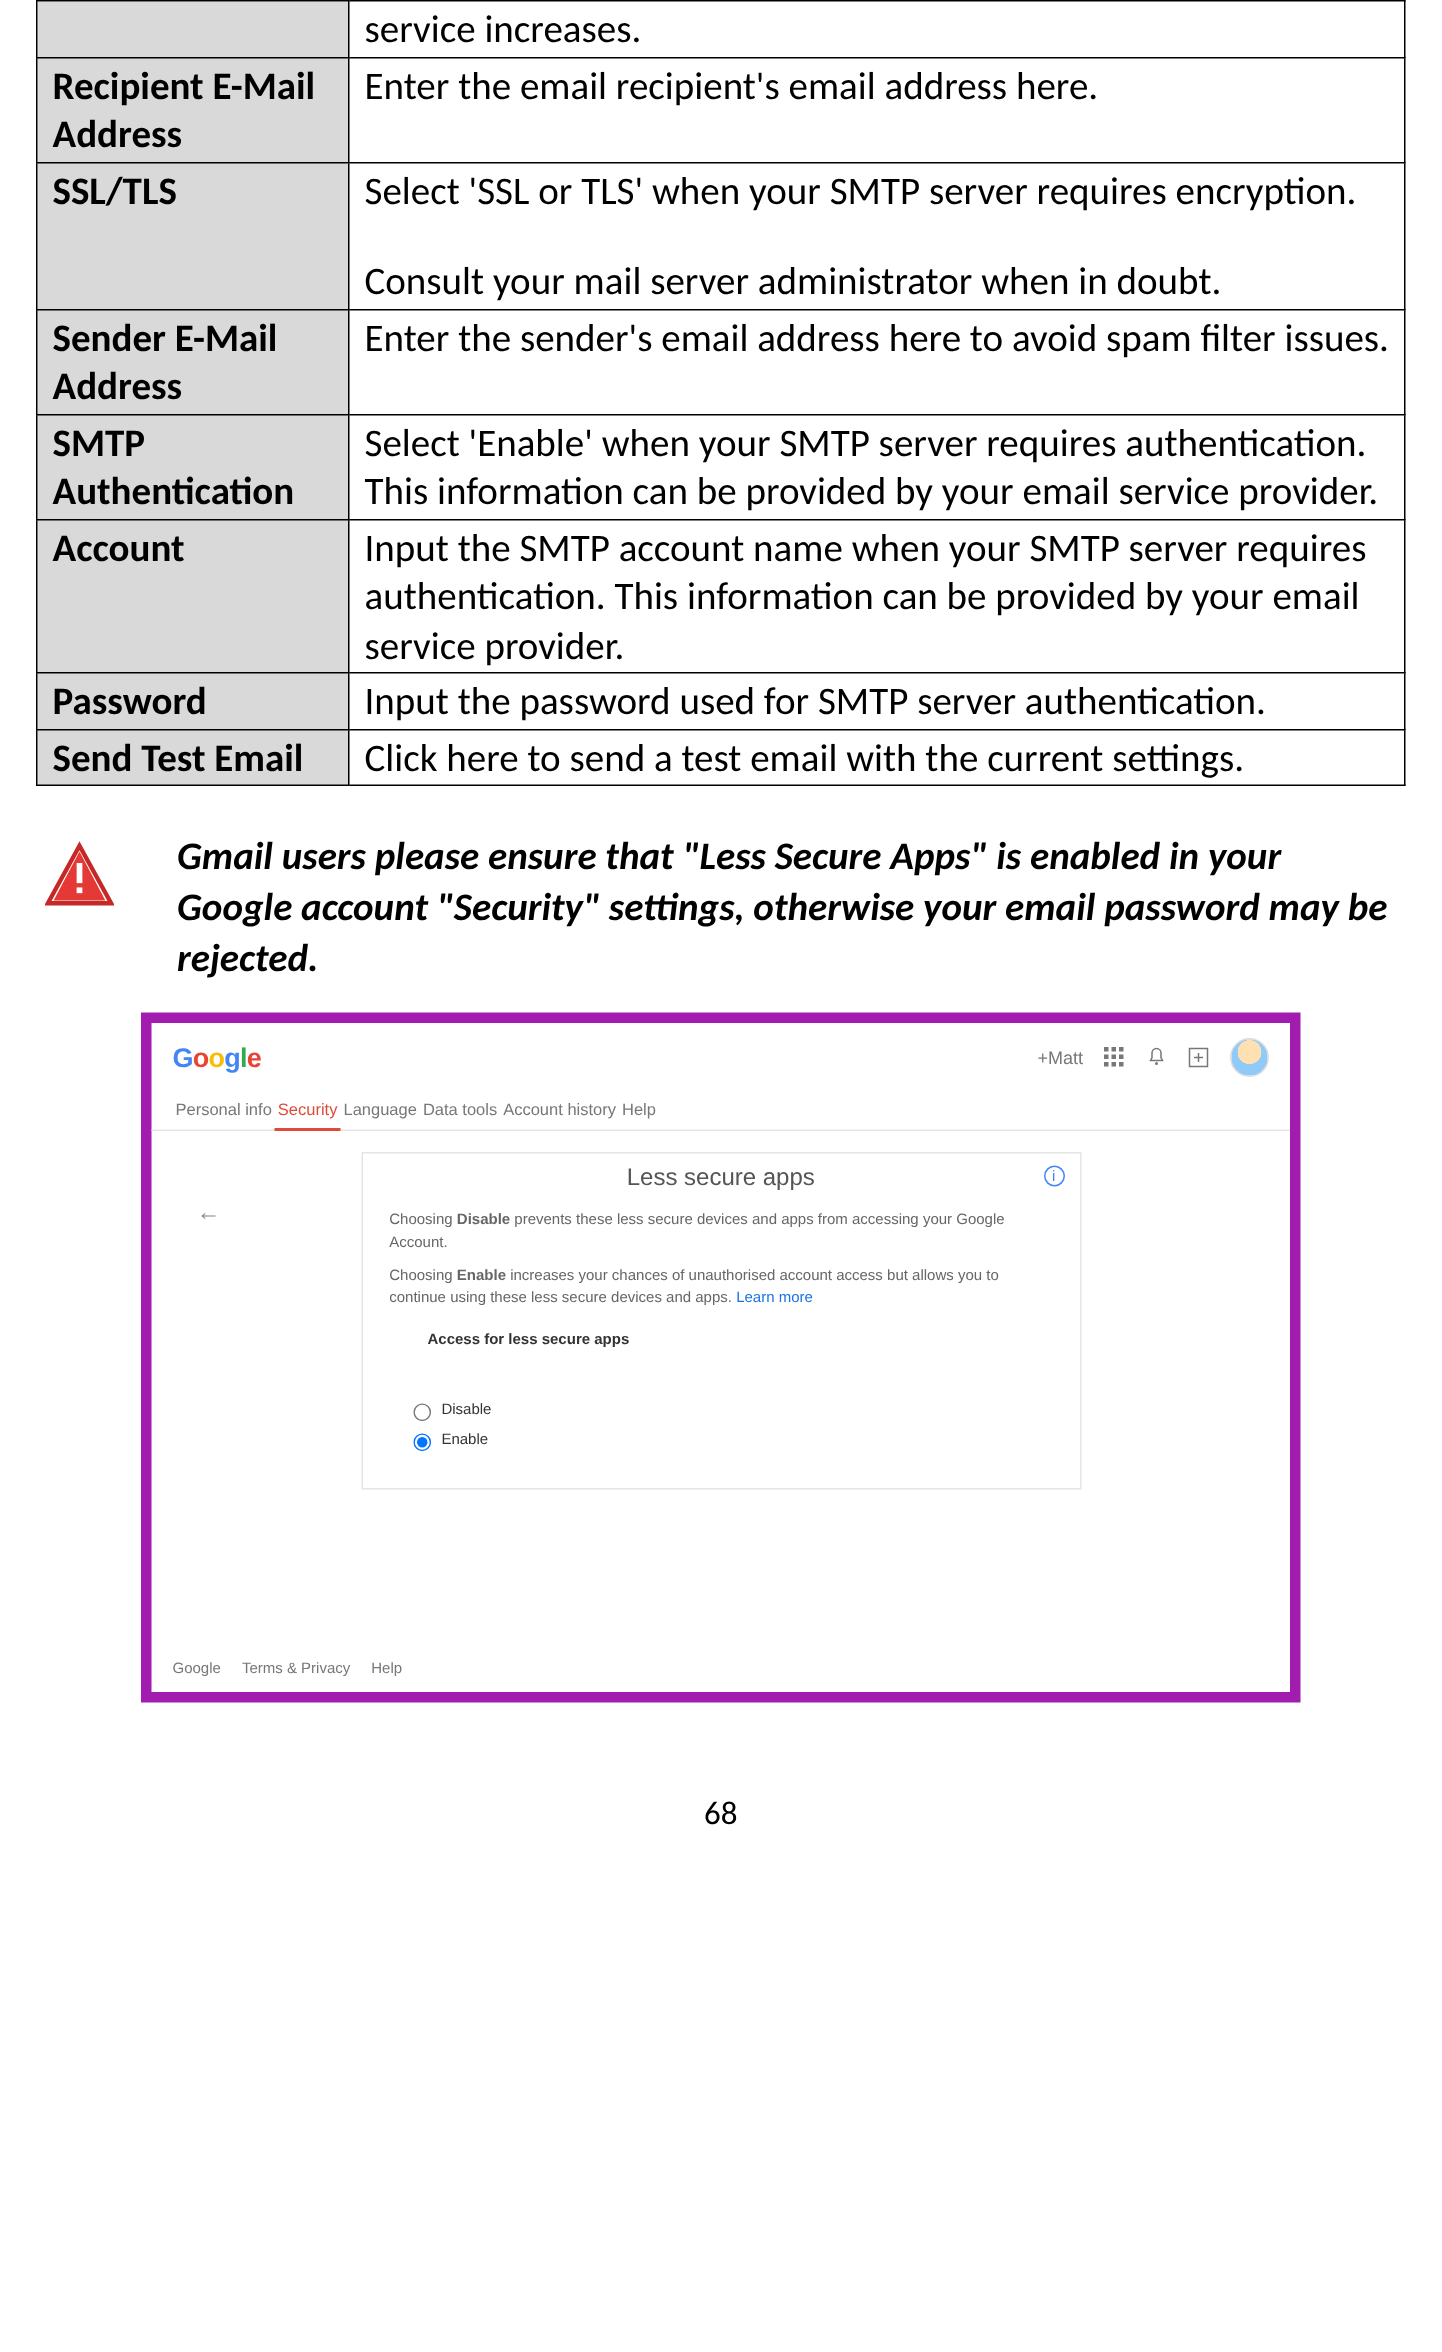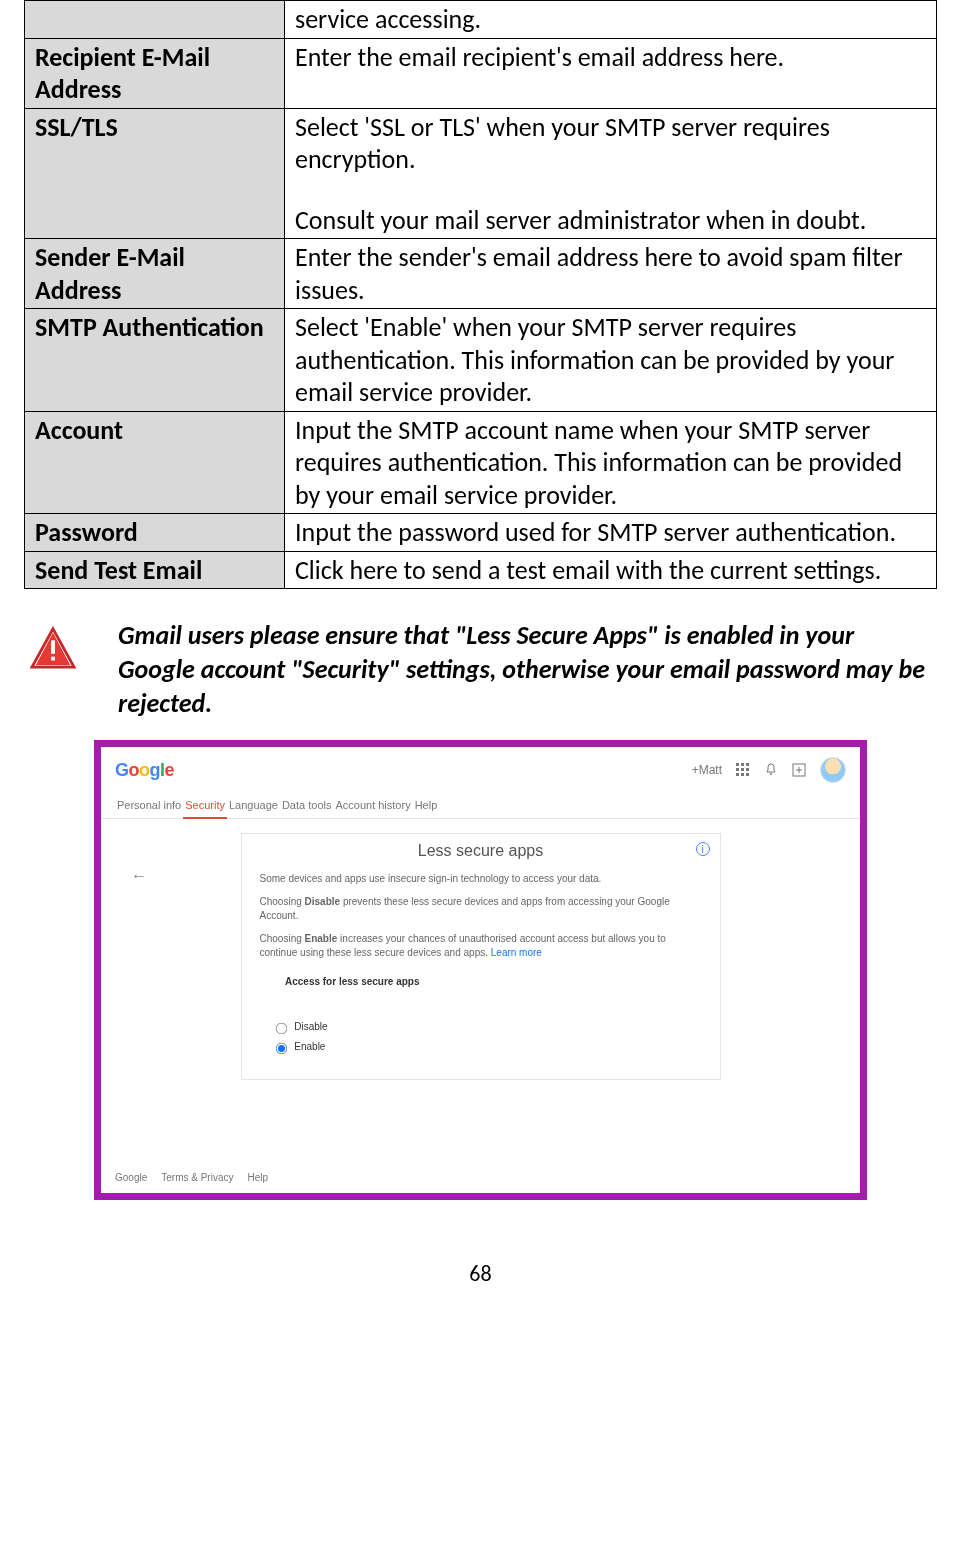--- a/index.html
+++ b/index.html
@@ -21,21 +21,21 @@
     line-height: 1.25;
   }
   table.doc-table td {
     border: 1px solid #000;
     padding: 2px 10px 2px 10px;
     vertical-align: top;
   }
   td.label {
     background: #d9d9d9;
     font-weight: bold;
-    width: 260px;
+    width: 208px;
   }
   td.desc {
     background: #fff;
   }
   .desc-para { margin: 0 0 0 0; }
   .desc-gap { height: 28px; }
   .warning-row {
     display: flex;
     align-items: flex-start;
     margin: 30px 0 20px 0;
@@ -211,21 +211,21 @@
 </style>
 </head>
 <body>
 
 <div class="page">
 
   <table class="doc-table">
     <tbody>
         <tr>
       <td class="label"></td>
-      <td class="desc">service accessing.</td>
+      <td class="desc">service increases.</td>
     </tr>
     <tr>
       <td class="label">Recipient E-Mail Address</td>
       <td class="desc">Enter the email recipient's email address here.</td>
     </tr>
     <tr>
       <td class="label">SSL/TLS</td>
       <td class="desc">
         <div class="desc-para">Select 'SSL or TLS' when your SMTP server requires encryption.</div>
         <div class="desc-gap"></div>
@@ -316,21 +316,20 @@
     </div>
 
     <div class="gs-body">
       <span class="gs-back">←</span>
       <div class="gs-card">
         <div class="gs-card-title-row">
           <span class="gs-card-title">Less secure apps</span>
           <span class="gs-info">i</span>
         </div>
         <div class="gs-card-body">
-          <p>Some devices and apps use insecure sign-in technology to access your data.</p>
           <p>
             <span>Choosing </span><b>Disable</b><span> prevents these less secure devices and apps from accessing your Google Account.</span>
           </p>
           <p>
             <span>Choosing </span><b>Enable</b><span> increases your chances of unauthorised account access but allows you to continue using these less secure devices and apps. </span><span class="gs-link">Learn more</span>
           </p>
           <div class="gs-radio-row">
             <span class="gs-radio-label">Access for less secure apps</span>
             <span class="gs-radio-opts">
               <label><input type="radio" name="lsa" style=""> <span>Disable</span></label>

